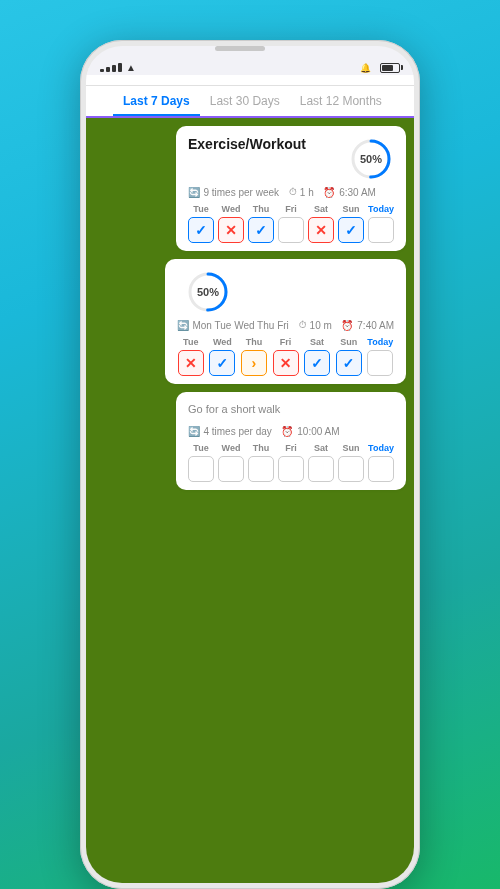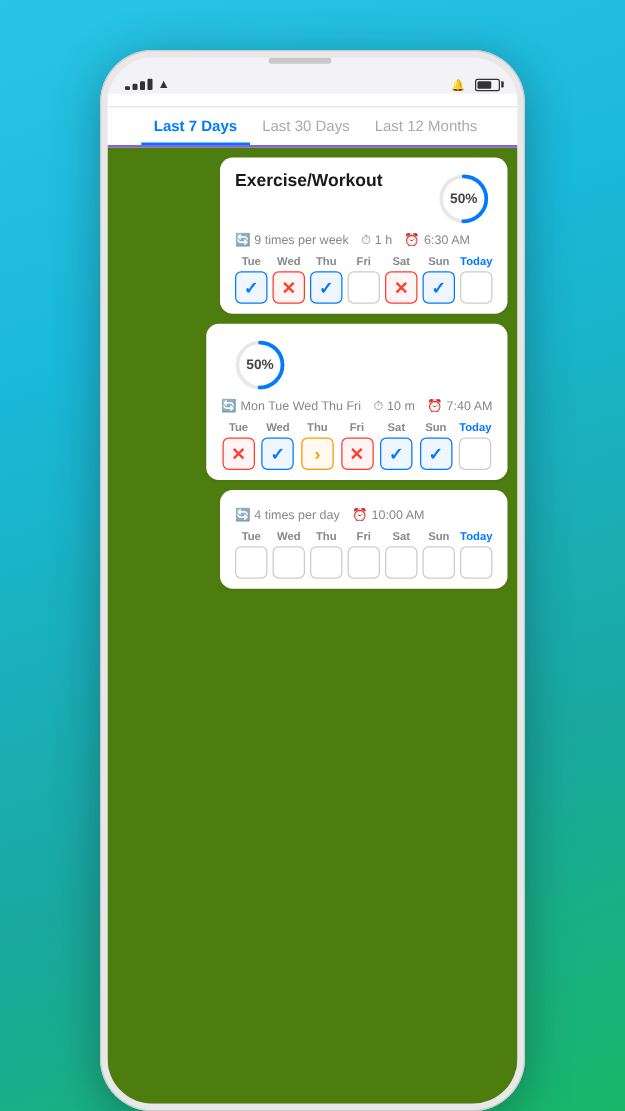--- a/index.html
+++ b/index.html
@@ -464,20 +464,21 @@
           <div class="day-check check-empty">
             
           </div>
         </div>
 
     </div>
   </div>
           <div class="habit-card">
     <div class="habit-header">
       <div>
+        <div class="habit-desc">Go for a short walk</div>
       </div>
     </div>
     <div class="habit-meta">
 
         <div class="meta-item">
           <span class="meta-icon">🔄</span>
           <span>4 times per day</span>
         </div>
 
         <div class="meta-item">

